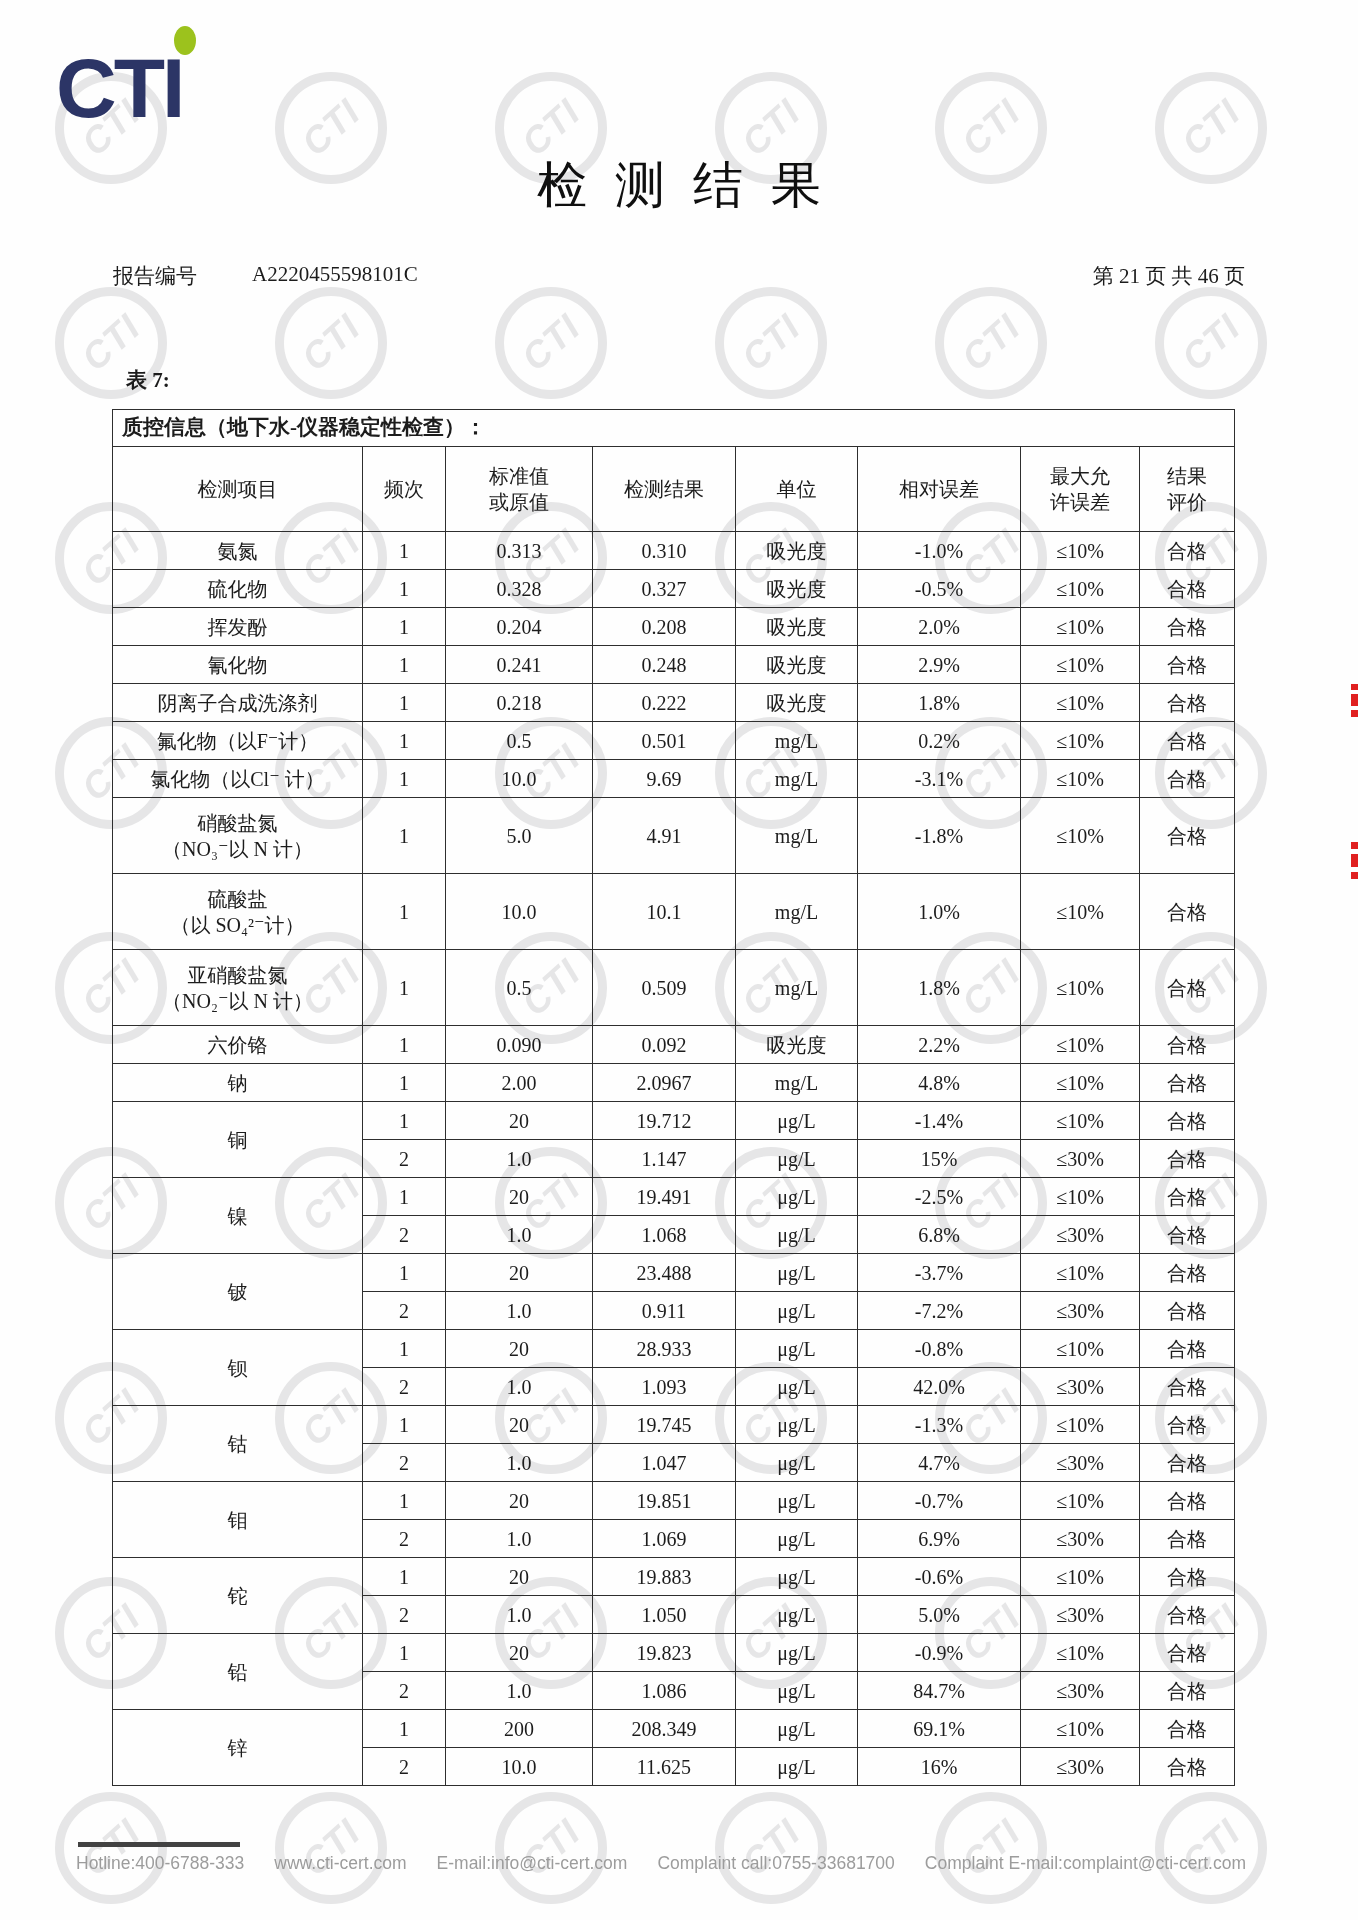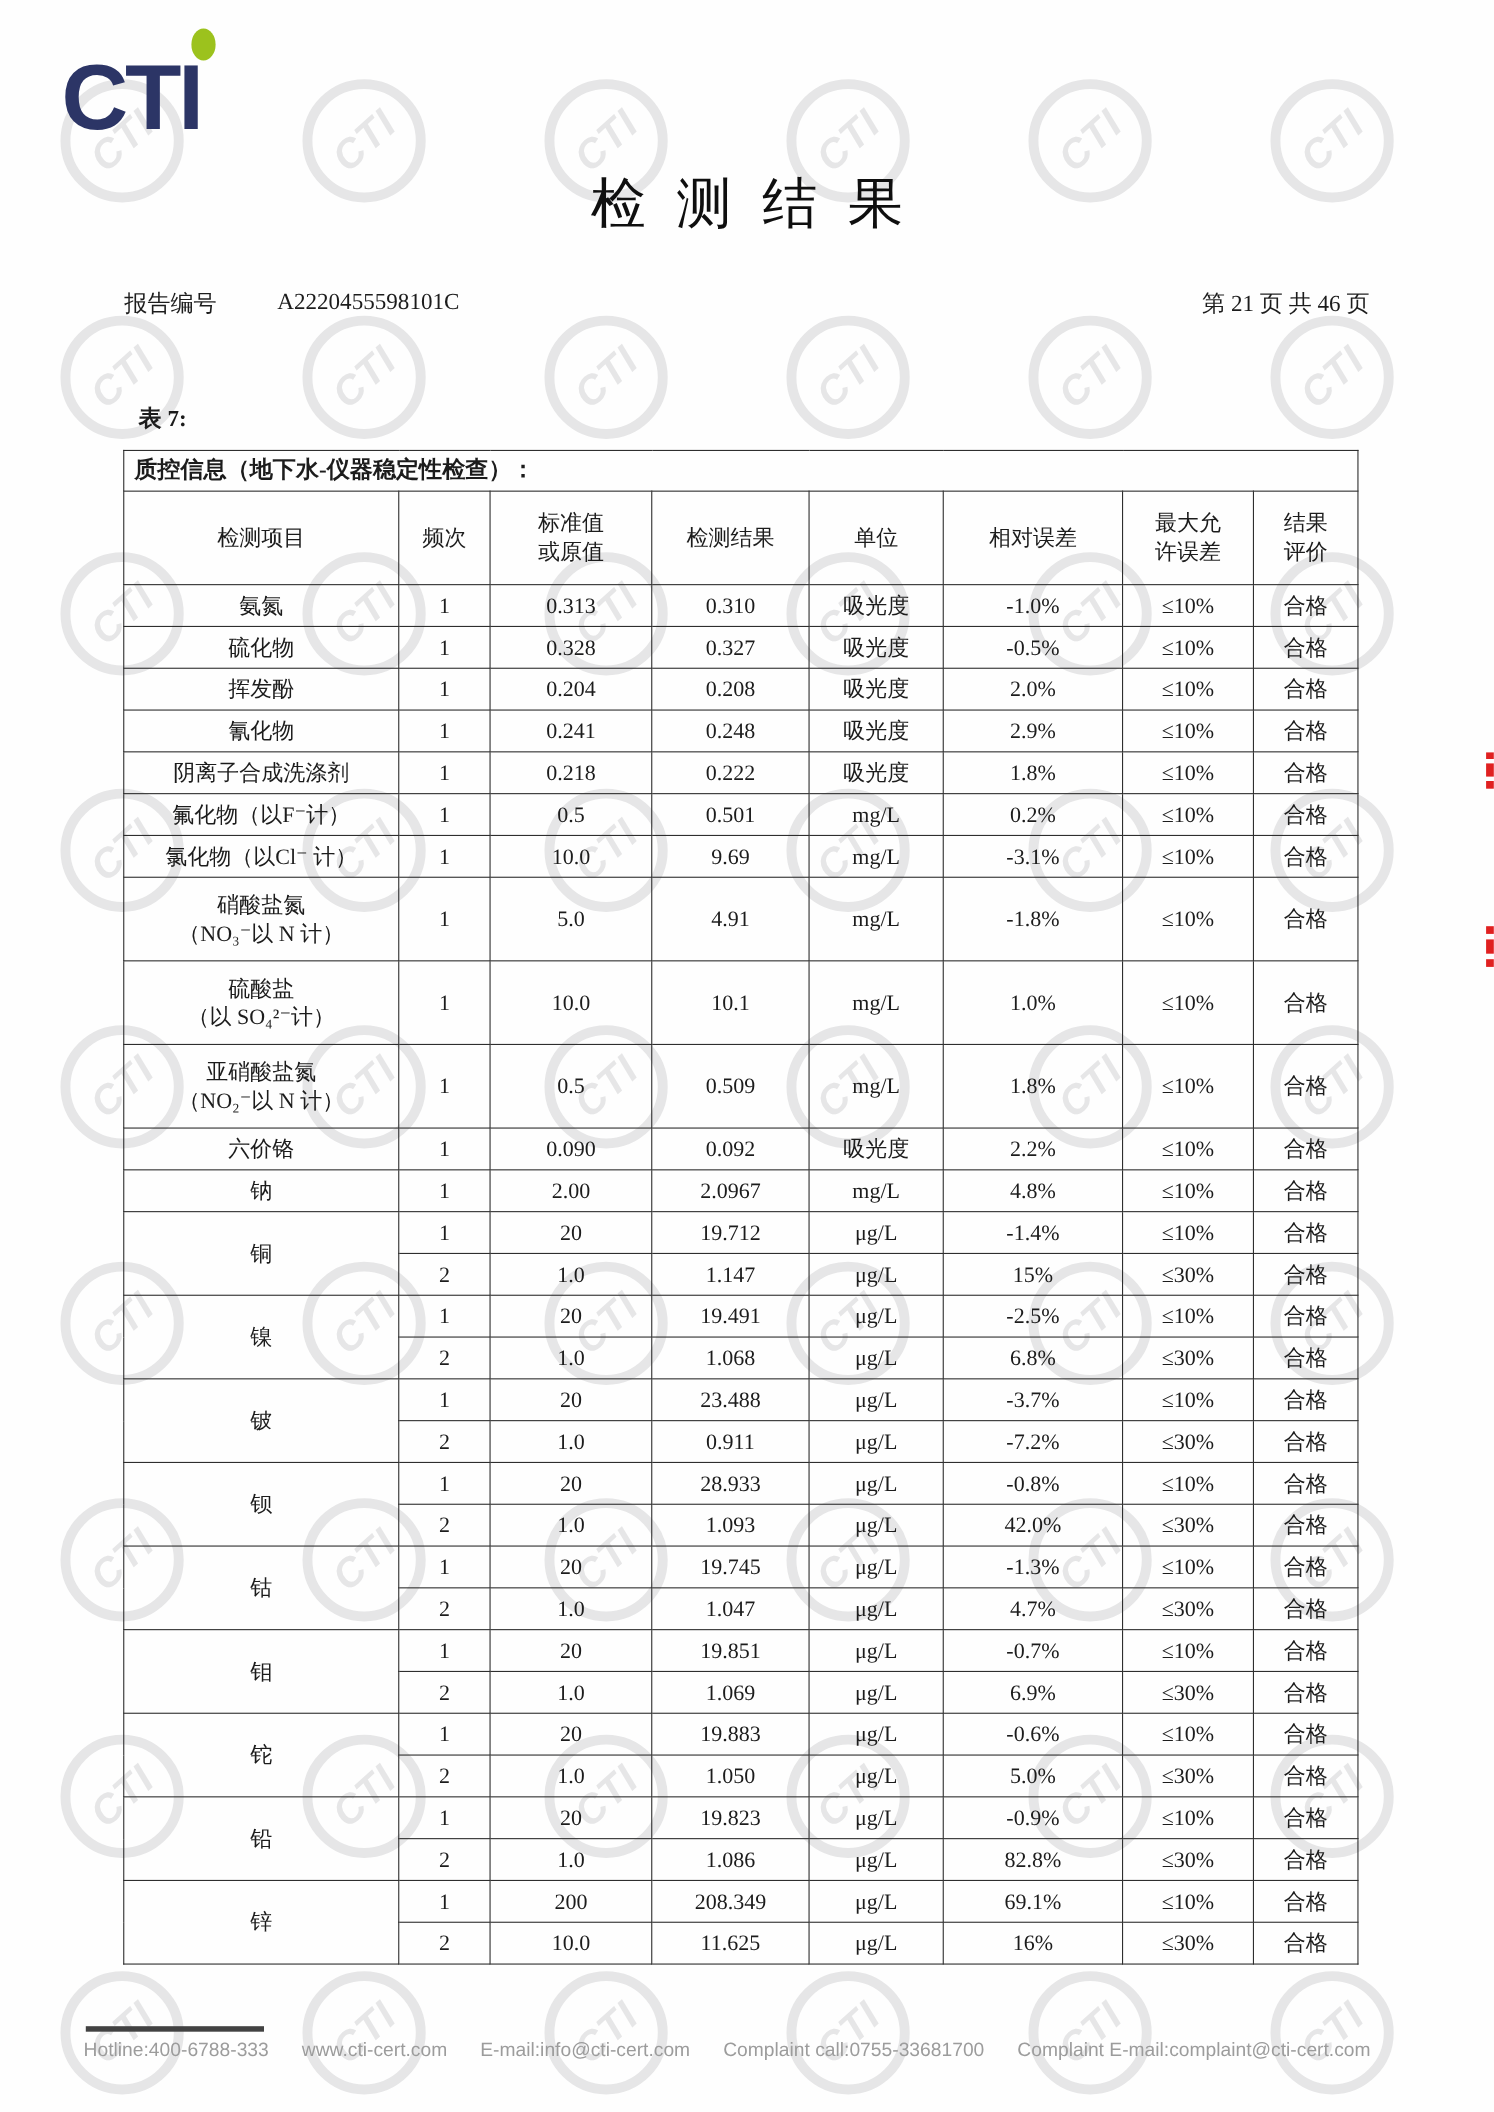--- a/index.html
+++ b/index.html
@@ -551,21 +551,21 @@
         <td>μg/L</td>
         <td>-0.9%</td>
         <td>≤10%</td>
         <td>合格</td>
       </tr>
       <tr>
         <td>2</td>
         <td>1.0</td>
         <td>1.086</td>
         <td>μg/L</td>
-        <td>82.8%</td>
+        <td>84.7%</td>
         <td>≤30%</td>
         <td>合格</td>
       </tr>
       <tr>
         <td class="name" rowspan="2">锌</td>
         <td>1</td>
         <td>200</td>
         <td>208.349</td>
         <td>μg/L</td>
         <td>69.1%</td>

